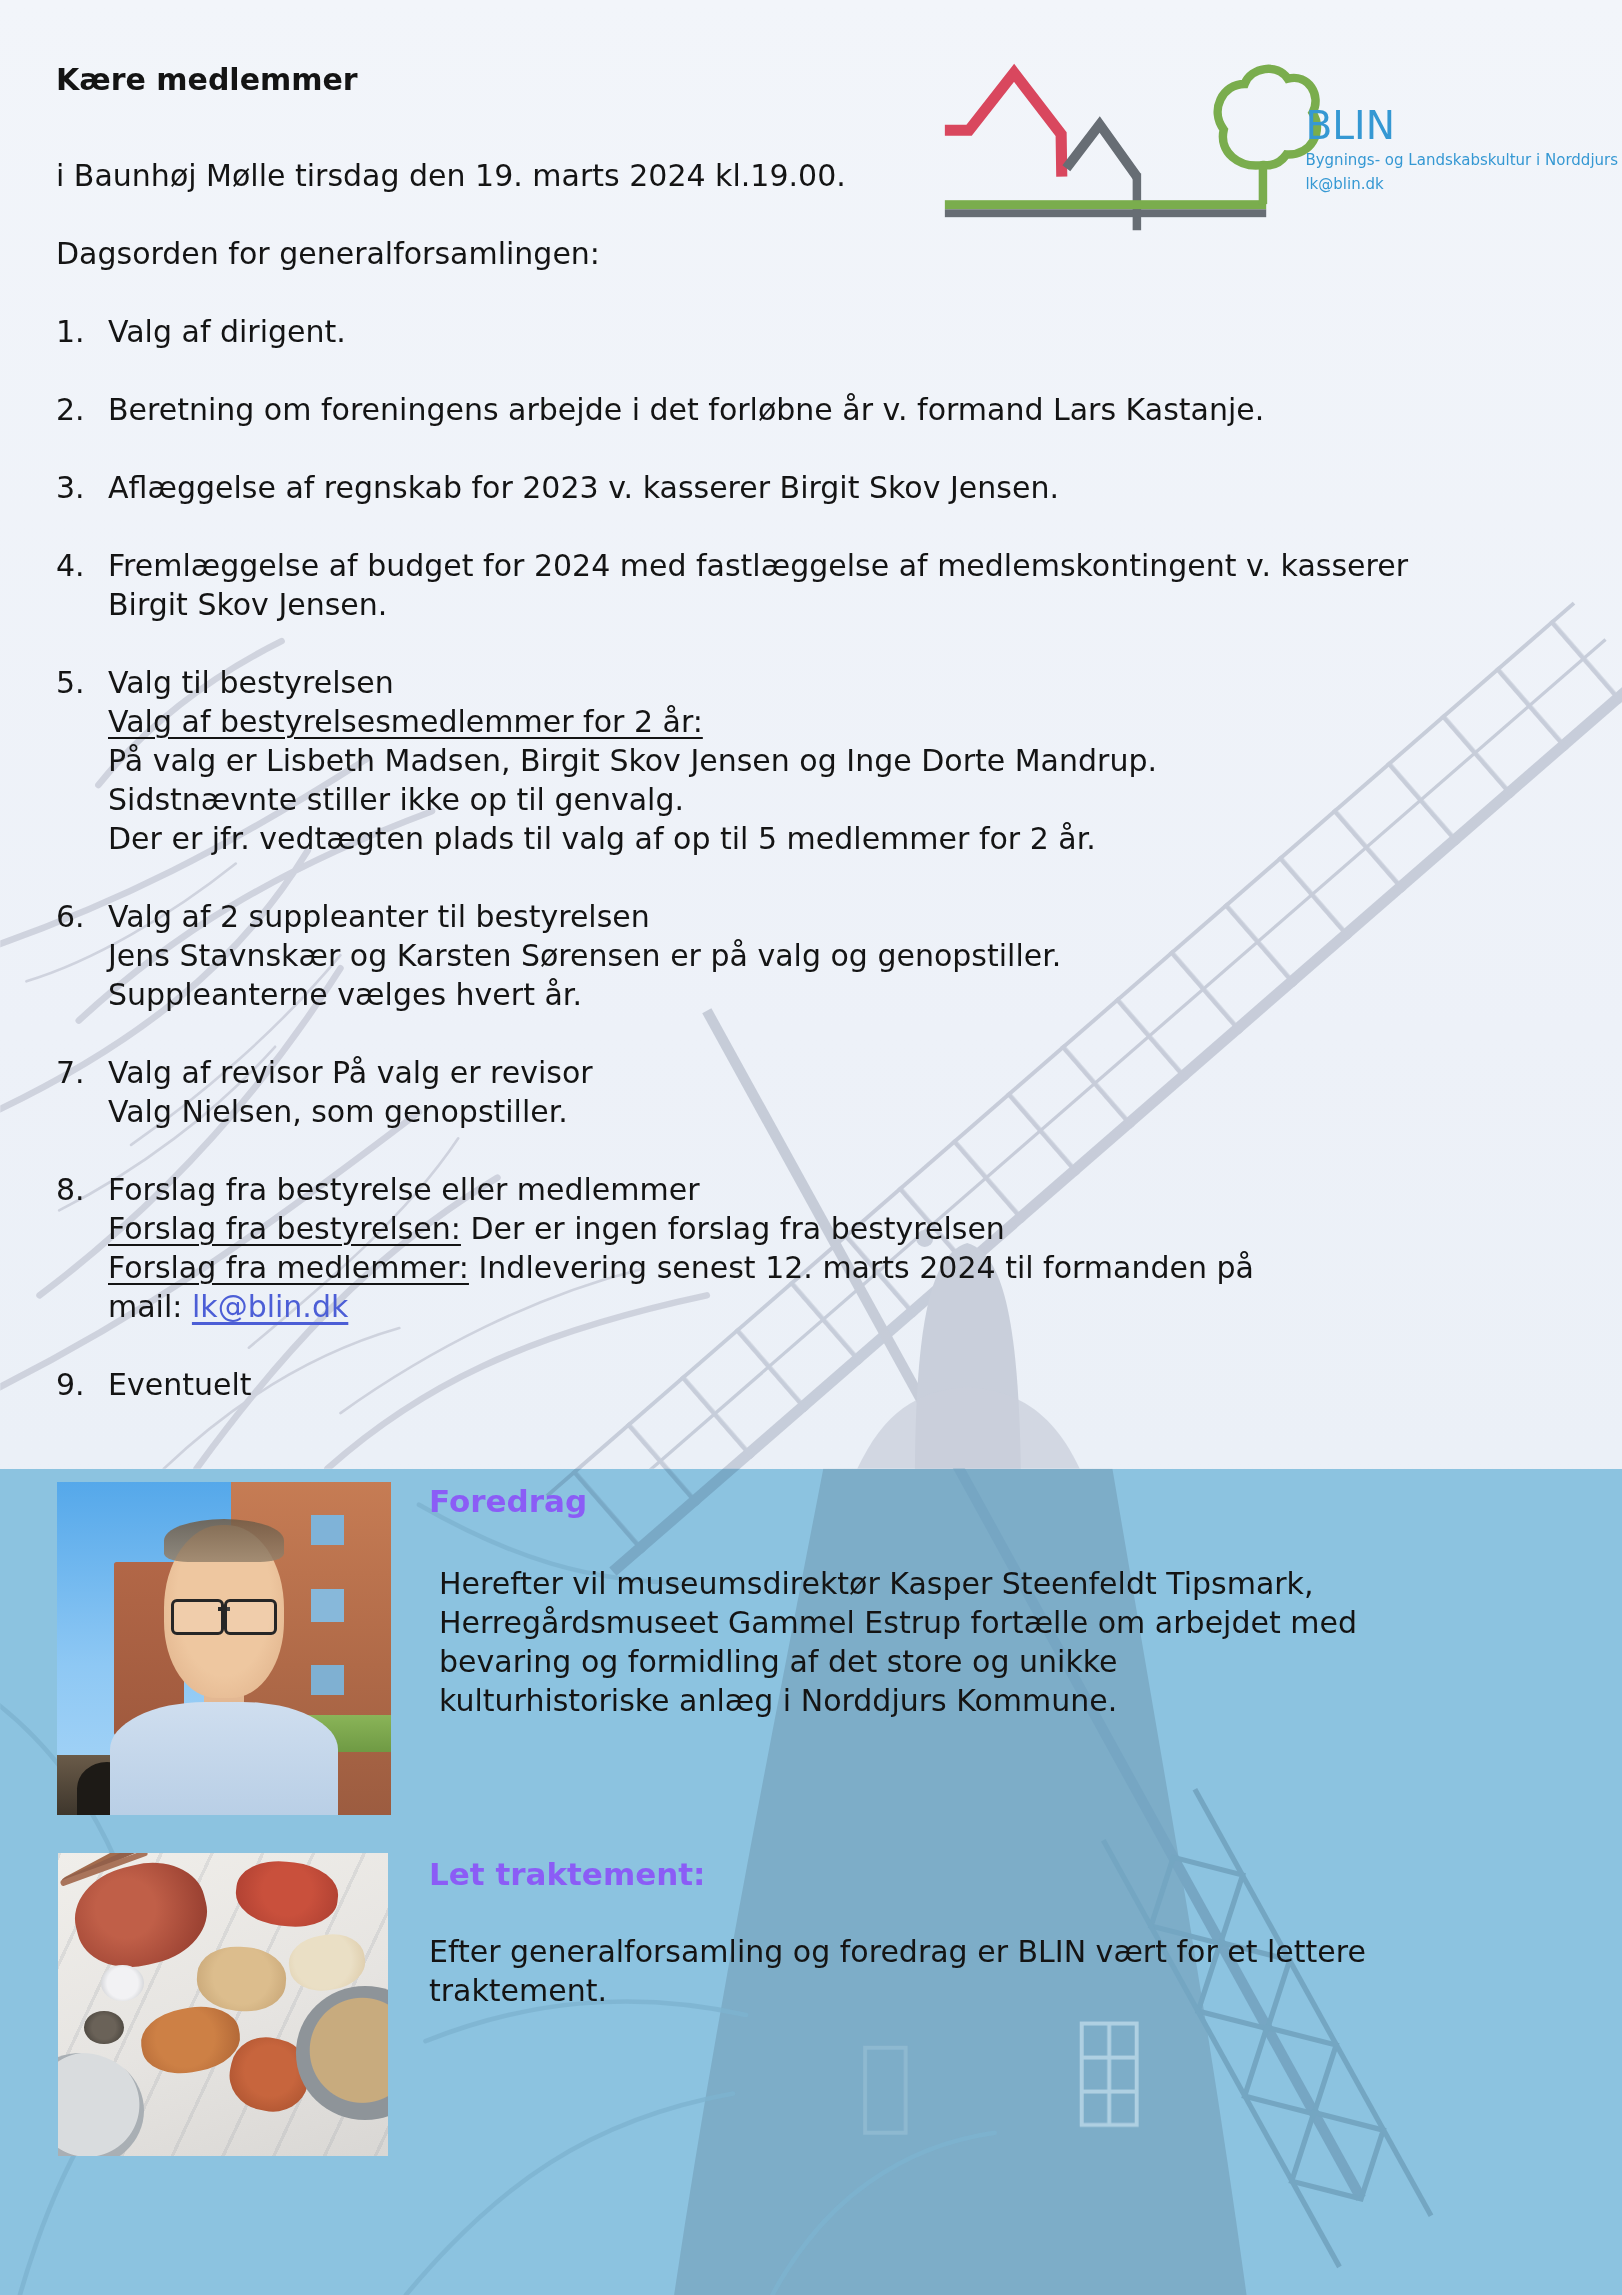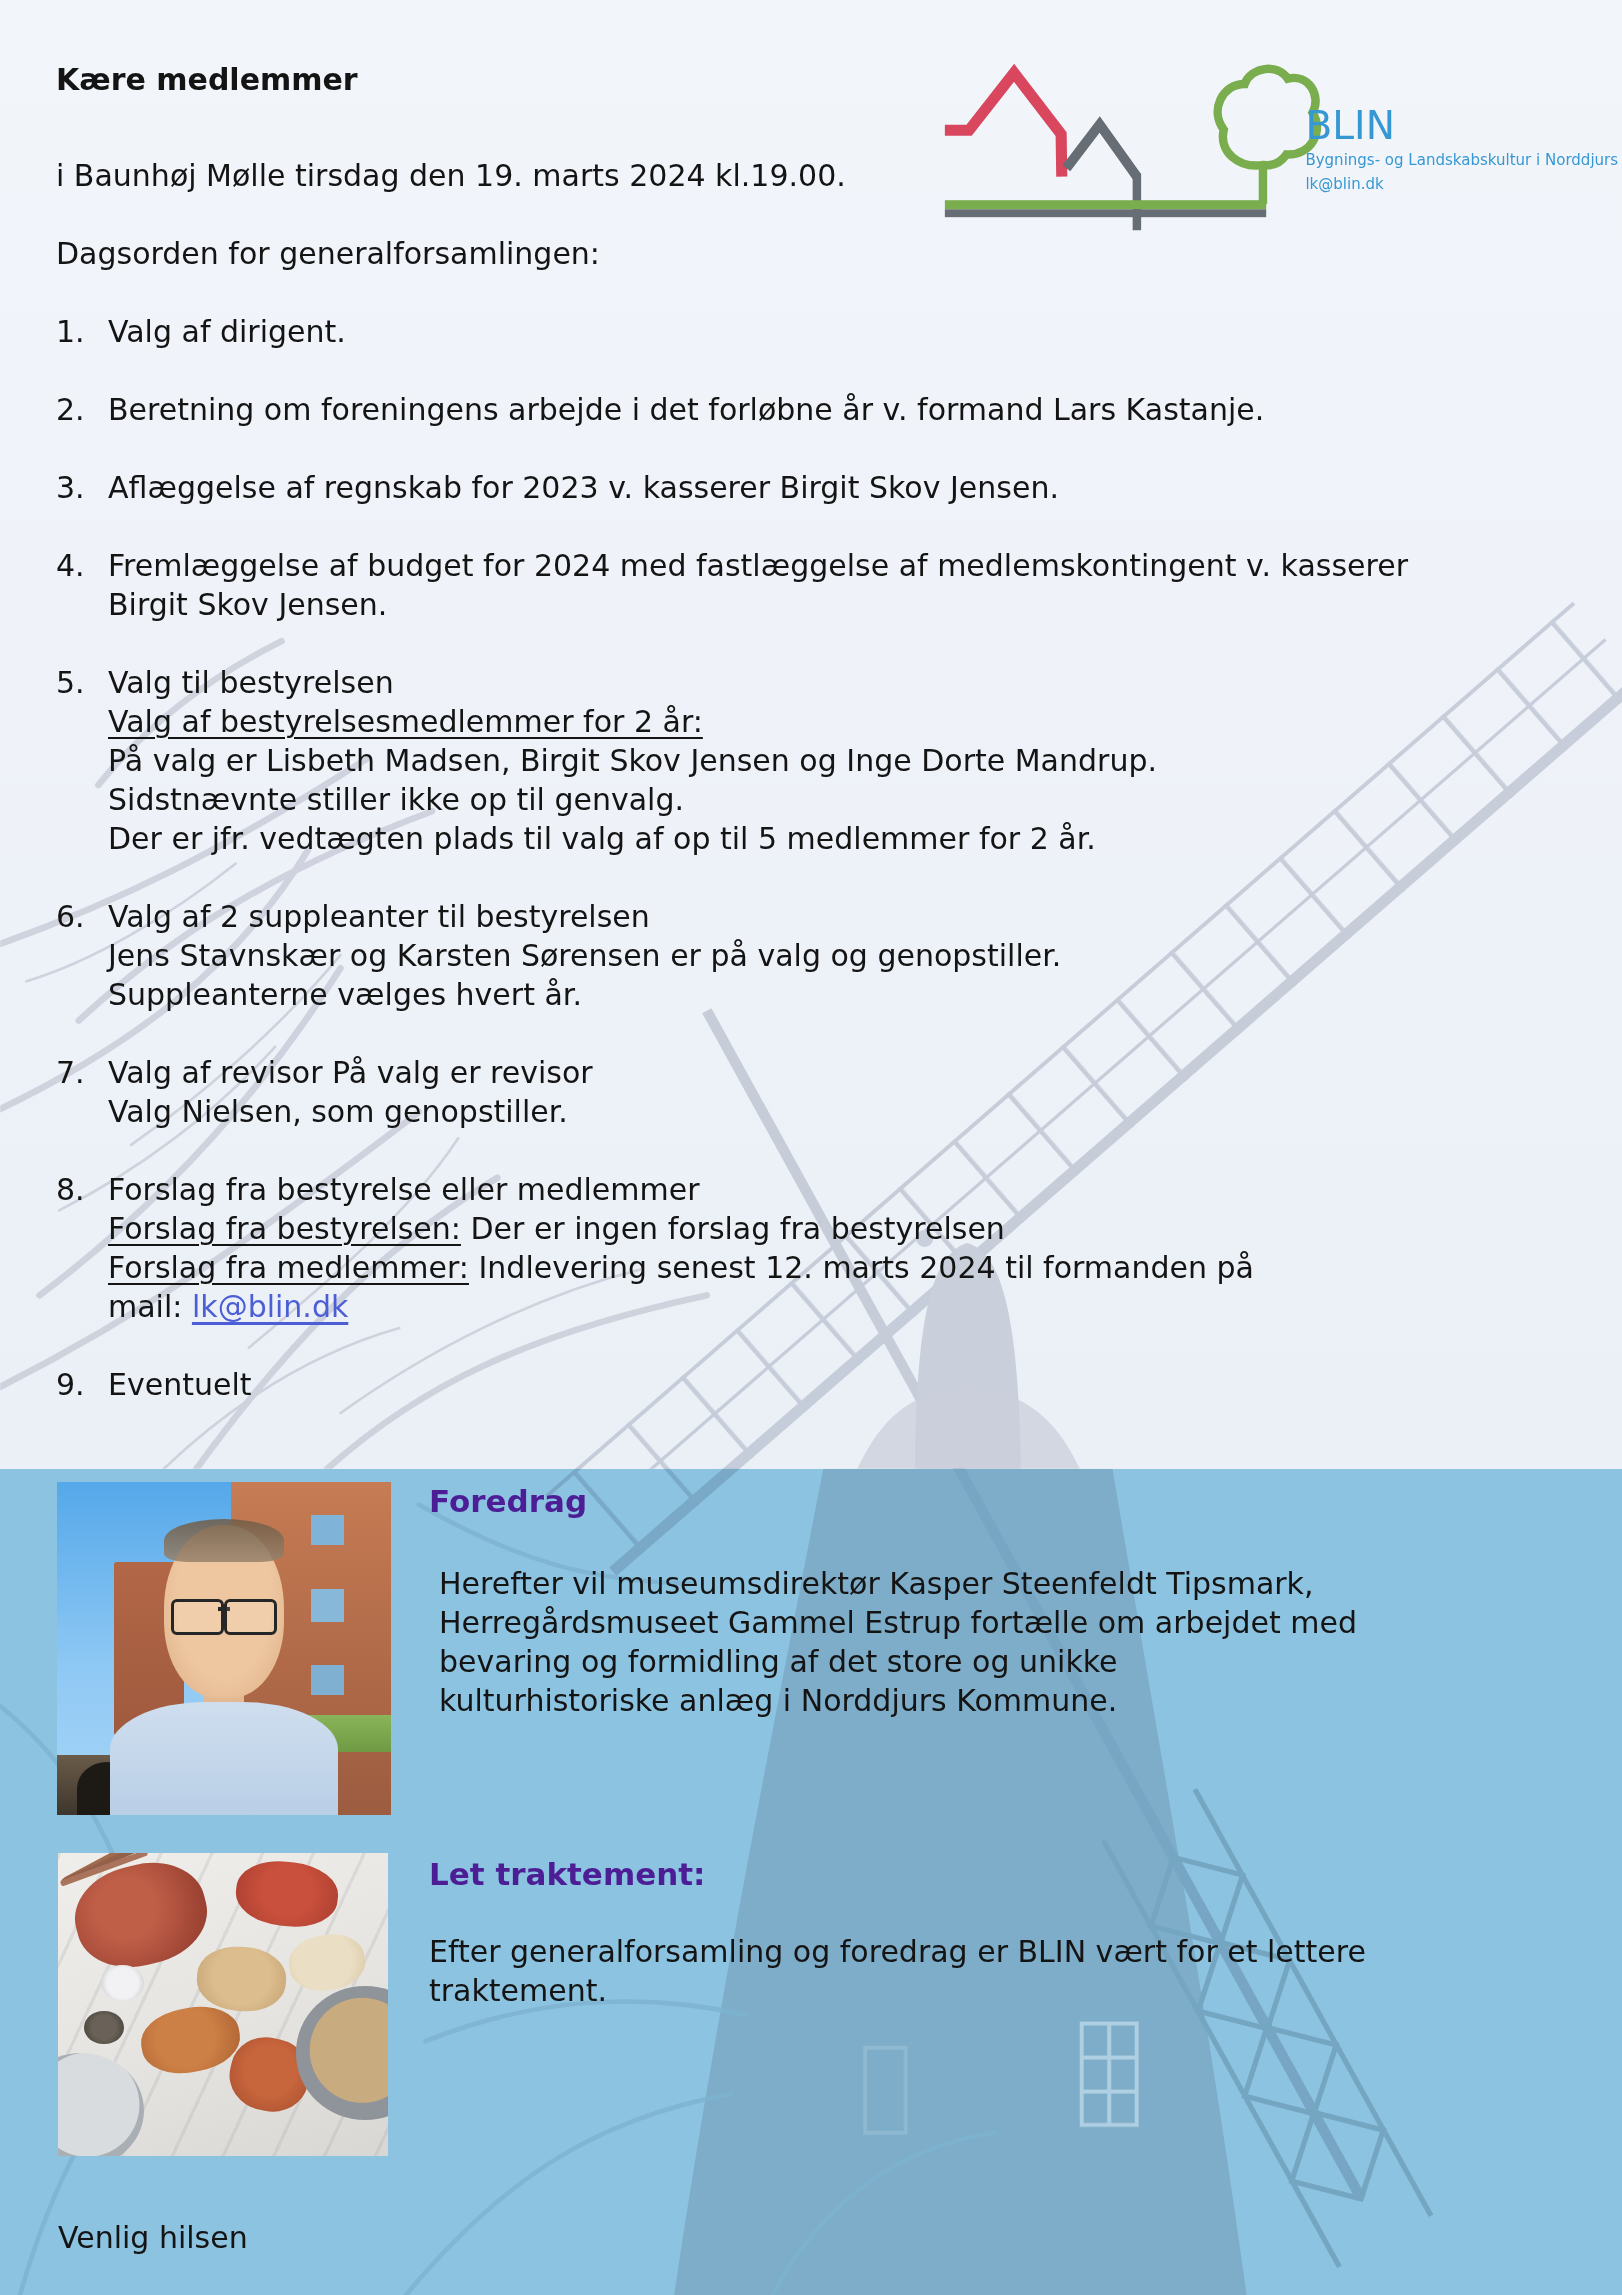--- a/index.html
+++ b/index.html
@@ -13,21 +13,21 @@
   .wm{position:absolute;left:0;top:0;width:1623px;height:2295px;pointer-events:none;}
   .band{position:absolute;left:0;top:1469px;width:1623px;height:826px;background:#8cc3e0;}
   .txt{font-size:30px;line-height:39px;color:#141414;}
   .salutation{left:56px;top:62px;font-size:30px;font-weight:bold;}
   .letter-body{left:56px;top:156px;width:1531px;}
   .block{margin-bottom:39px;}
   .item{display:flex;margin-bottom:39px;}
   .item .num{width:52px;flex:0 0 52px;}
   .u{text-decoration:underline;text-underline-offset:4.6px;text-decoration-thickness:2px;}
   a.maillink{color:#4c5ed6;text-decoration:underline;text-underline-offset:4.6px;cursor:pointer;}
-  .heading2{font-size:31px;font-weight:bold;color:#4c1d95;text-align:right;}
+  .heading2{font-size:31px;font-weight:bold;color:#8b5cf6;text-align:right;}
   .photo{position:absolute;overflow:hidden;}
   
   .pp-sky{position:absolute;inset:0;background:linear-gradient(180deg,#55a8ea 0%,#8ec8f4 55%,#a9d6f7 100%);}
   .pp-brick-main{position:absolute;left:52%;top:0;width:48%;height:100%;background:linear-gradient(180deg,#c67c54 0%,#b06a48 55%,#9c5c40 100%);}
   .pp-brick-tower{position:absolute;left:17%;top:24%;width:21%;height:52%;background:linear-gradient(180deg,#b26747,#a05a3e);border-radius:2.6px;}
   .pp-win1{position:absolute;left:76%;top:10%;width:10%;height:9%;background:#7fb3d8;}
   .pp-win2{position:absolute;left:76%;top:32%;width:10%;height:10%;background:#87b8da;}
   .pp-win3{position:absolute;left:76%;top:55%;width:10%;height:9%;background:#7fb0d2;}
   .pp-grass{position:absolute;left:38%;top:70%;width:62%;height:11%;background:linear-gradient(180deg,#8ab458,#6f9a44);}
   .pp-water{position:absolute;left:0;top:82%;width:46%;height:18%;background:linear-gradient(180deg,#6a5b49,#3e362c);}
@@ -273,15 +273,14 @@
   <div class="fd-fork3"></div>
 </div>
 
 <div class="abs heading2" style="left:429px;top:1856px;">Let traktement:</div>
 <div class="abs txt" style="left:429px;top:1932px;width:1152px;">
   <div>Efter generalforsamling og foredrag er BLIN vært for et lettere</div>
   <div>traktement.</div>
 </div>
 
 <div class="abs txt" style="left:58px;top:2218px;">
-  <div>Venlig hilsen</div>
 </div>
 
 
 </body></html>

